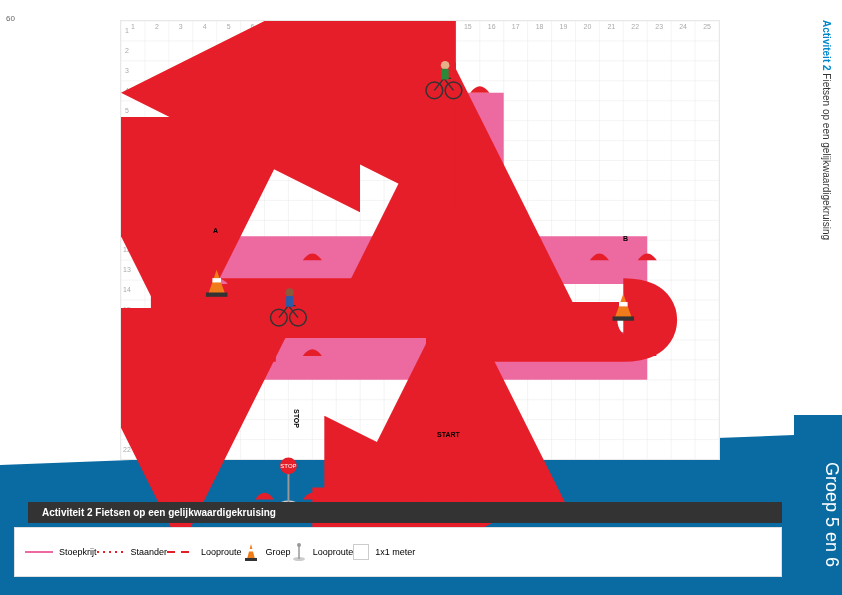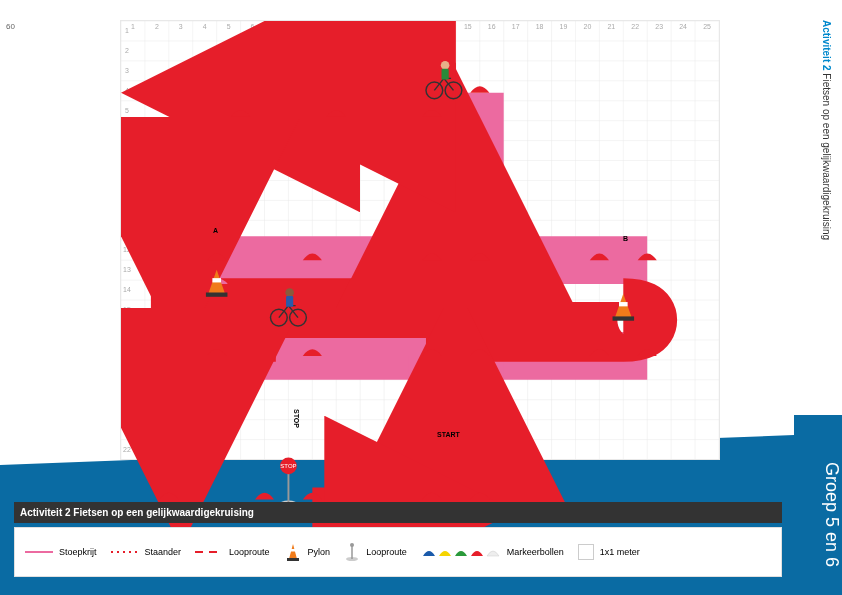--- a/index.html
+++ b/index.html
@@ -1,41 +1,41 @@
 <!DOCTYPE html>
 <html><head>
 <meta charset="utf-8">
 <style>
   * { box-sizing: border-box; margin: 0; padding: 0; }
   body { font-family: Arial, sans-serif; background: #fff; width: 842px; height: 595px; position: relative; overflow: hidden; }
   
-  .page-num { position: absolute; top: 22px; left: 6px; font-size: 8px; color: #666; }
+  .page-num { position: absolute; top: 14px; left: 6px; font-size: 8px; color: #666; }
   
   .side-title { position: absolute; right: 10px; top: 20px; writing-mode: vertical-rl; font-size: 10px; color: #333; }
   .side-title .blue { color: #0088cc; font-weight: bold; }
   
   .side-group { position: absolute; right: 0; bottom: 0; width: 48px; height: 180px; background: #0a6ba3; color: #fff; writing-mode: vertical-rl; text-align: center; font-size: 18px; padding-top: 20px; }
   
   .blue-bg { position: absolute; left: 0; bottom: 0; right: 48px; height: 130px; background: #0a6ba3; }
   .blue-bg::before { content: ""; position: absolute; top: -30px; left: 0; right: 0; height: 30px; background: #0a6ba3; clip-path: polygon(0 100%, 100% 100%, 100% 0); }
   
   .grid-area { position: absolute; left: 120px; top: 20px; width: 600px; height: 440px; background: #fff; border: 1px solid #e8e8e8; }
   .grid { position: absolute; inset: 0; }
   .grid line { stroke: #e8e8e8; stroke-width: 0.5; }
   .grid text { font-size: 7px; fill: #aaa; }
   
   .diagram { position: absolute; inset: 0; }
   .stoep { stroke: #ec6aa0; stroke-width: 2; fill: none; }
   .loop { stroke: #e61e2a; stroke-width: 2; fill: none; stroke-dasharray: 2 5; }
   .fiets { stroke: #e61e2a; stroke-width: 2.5; fill: none; stroke-dasharray: 10 7; }
   .arrow { fill: #e61e2a; }
   
-  .title-bar { position: absolute; left: 14px; right: 60px; bottom: 72px; background: #333; color: #fff; font-size: 10px; font-weight: bold; padding: 5px 6px; }
-  
-  .legend { position: absolute; left: 14px; right: 60px; bottom: 18px; height: 50px; background: #fff; border: 1px solid #e0e0e0; display: flex; align-items: center; padding: 0 10px; gap: 14px; font-size: 9px; }
+  .title-bar { position: absolute; left: 28px; right: 60px; bottom: 72px; background: #333; color: #fff; font-size: 10px; font-weight: bold; padding: 5px 14px; }
+  
+  .legend { position: absolute; left: 14px; right: 60px; bottom: 18px; height: 50px; background: #fff; border: 1px solid #e0e0e0; display: flex; align-items: center; padding: 0 10px; font-size: 9px; }
   .legend-item { display: flex; align-items: center; gap: 6px; }
   .leg-line { width: 28px; height: 2px; }
   .leg-stoep { background: #ec6aa0; }
   .leg-loop { background: repeating-linear-gradient(90deg, #e61e2a 0 2px, transparent 2px 6px); }
   .leg-fiets { background: repeating-linear-gradient(90deg, #e61e2a 0 8px, transparent 8px 14px); }
   .leg-box { width: 16px; height: 16px; border: 1px solid #ccc; }
   
   .start-label { position: absolute; font-size: 7px; font-weight: bold; }
   .stop-label { position: absolute; font-size: 7px; font-weight: bold; writing-mode: vertical-lr; }
   .pt-label { position: absolute; font-size: 7px; font-weight: bold; }
@@ -269,37 +269,27 @@
   <div class="legend-item">
     <div class="leg-line leg-fiets"></div>
     <span>Looproute</span>
   </div>
   <div class="legend-item">
     <svg width="18" height="20">
         <path d="M9 2 L13 17 L5 17 Z" fill="#f07b1a"></path>
         <rect x="3" y="16" width="12" height="3" fill="#333"></rect>
         <rect x="6.5" y="7" width="5" height="2.5" fill="#fff"></rect>
       </svg>
-    <span>Pylon</span>
+    <span>Groep</span>
   </div>
   <div class="legend-item">
     <svg width="16" height="20">
         <ellipse cx="8" cy="17" rx="6" ry="2" fill="#ccc"></ellipse>
         <line x1="8" y1="17" x2="8" y2="3" stroke="#999" stroke-width="1.5"></line>
         <circle cx="8" cy="3" r="2" fill="#999"></circle>
       </svg>
     <span>Looproute</span>
   </div>
   <div class="legend-item">
-    <svg width="80" height="16">
-      <path d="M2 12 Q8 2 14 12 Z" fill="#1a5aaa"></path>
-      <path d="M18 12 Q24 2 30 12 Z" fill="#f5d400"></path>
-      <path d="M34 12 Q40 2 46 12 Z" fill="#2a9a3a"></path>
-      <path d="M50 12 Q56 2 62 12 Z" fill="#e61e2a"></path>
-      <path d="M66 12 Q72 2 78 12 Z" fill="#eee" stroke="#ccc" stroke-width="0.5"></path>
-    </svg>
-    <span>Markeerbollen</span>
-  </div>
-  <div class="legend-item">
     <div class="leg-box"></div>
     <span>1x1 meter</span>
   </div>
 </div>
 
 </body></html>

